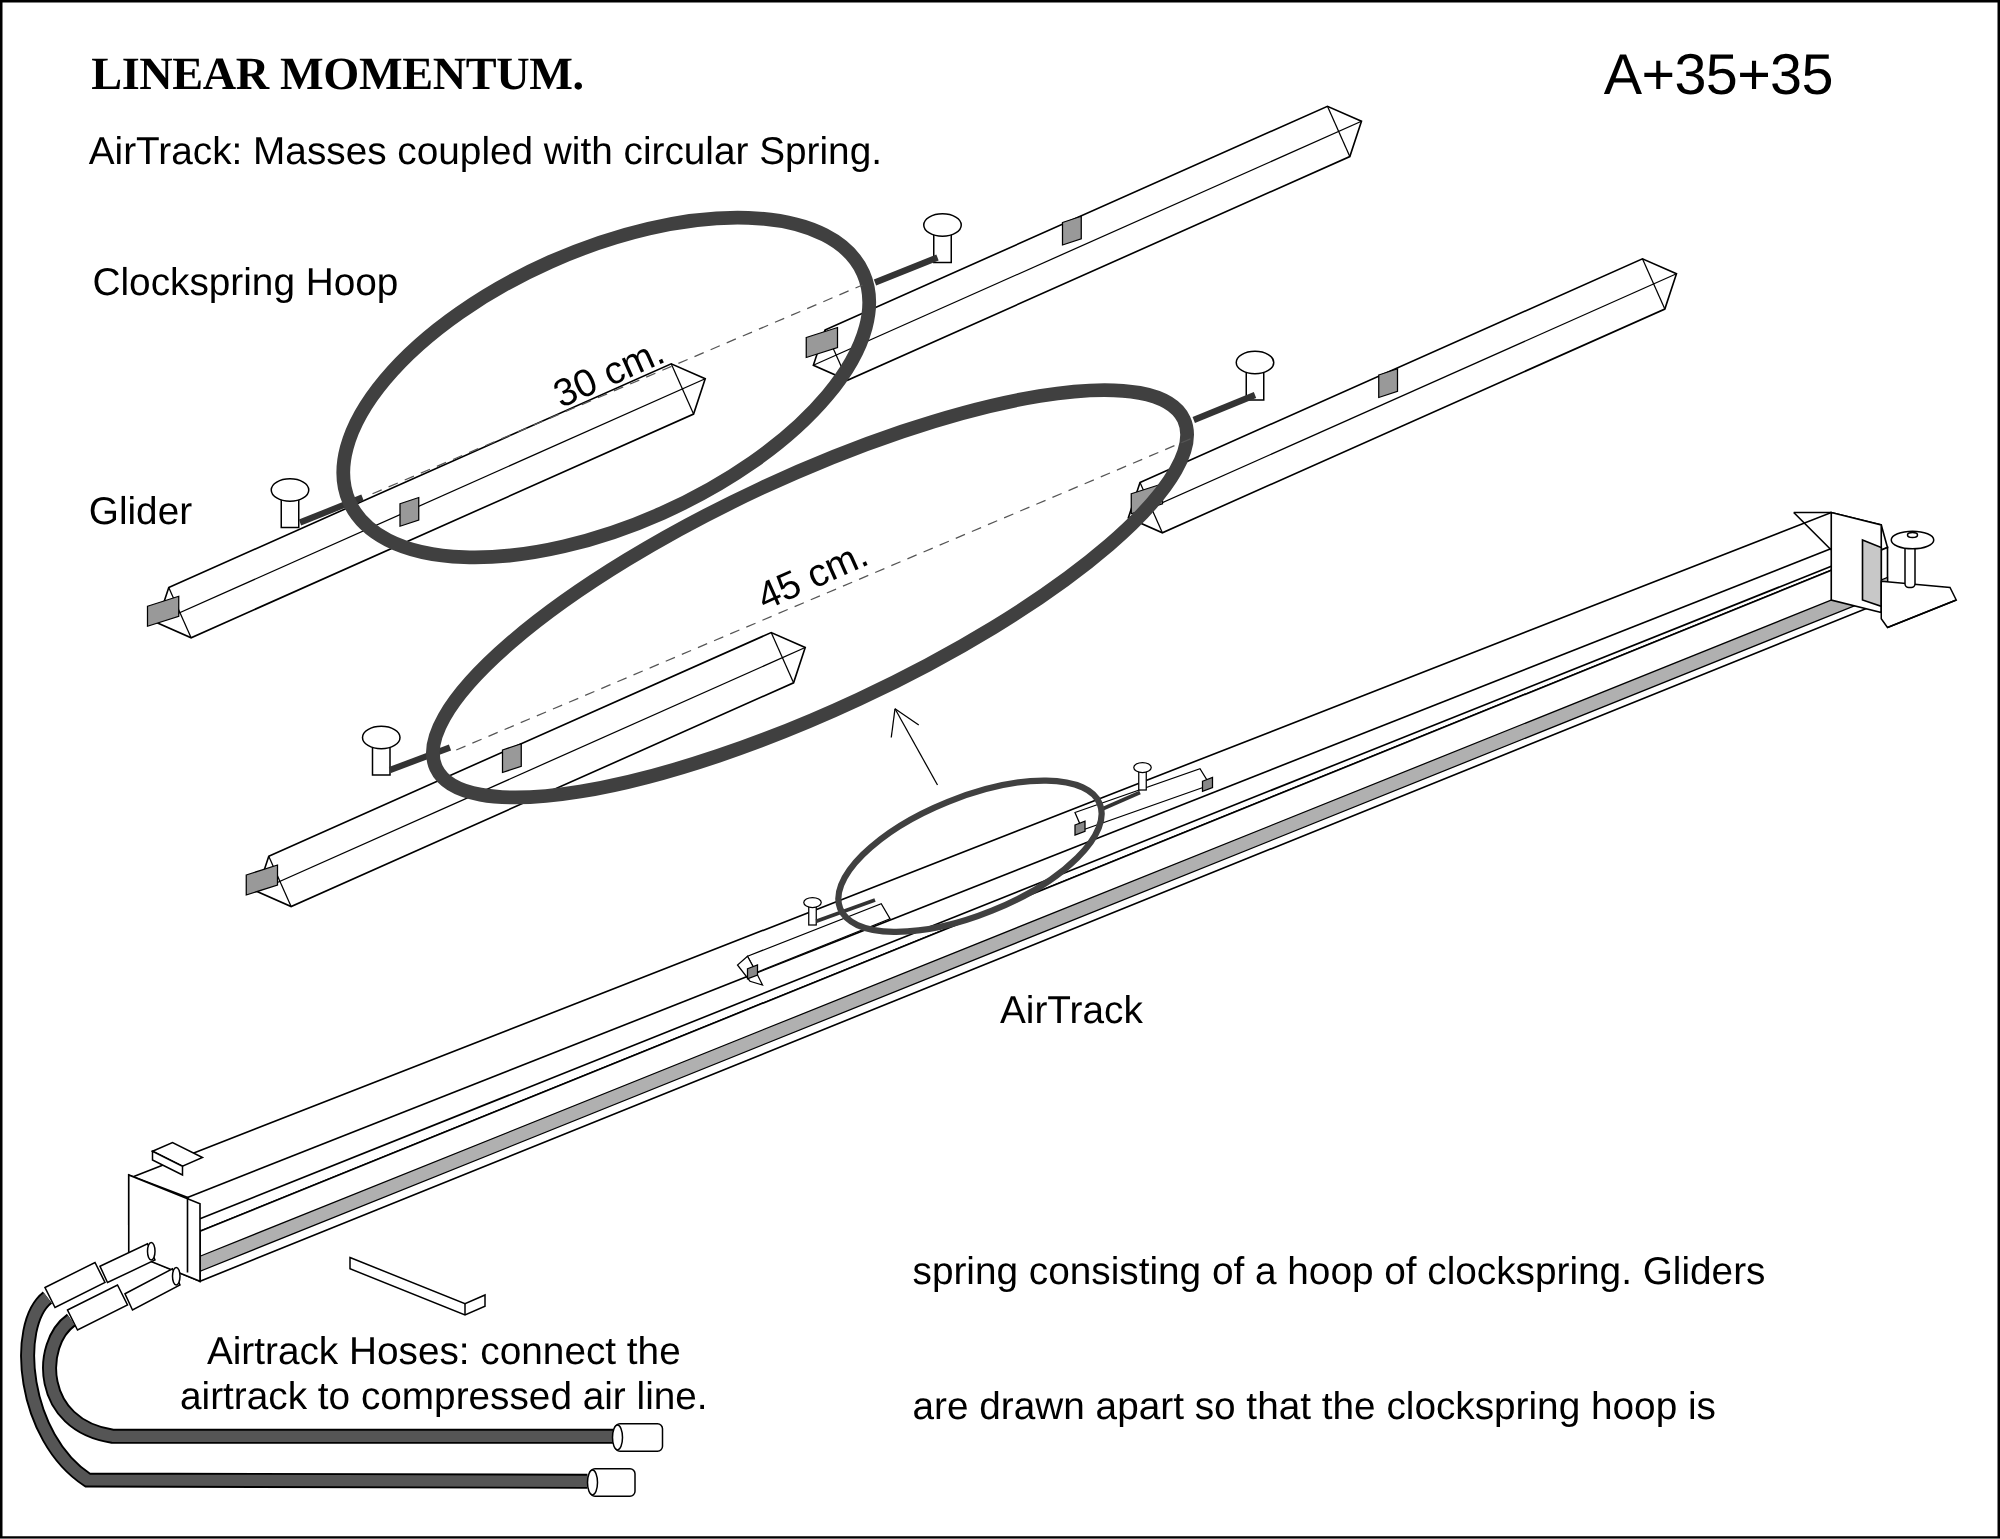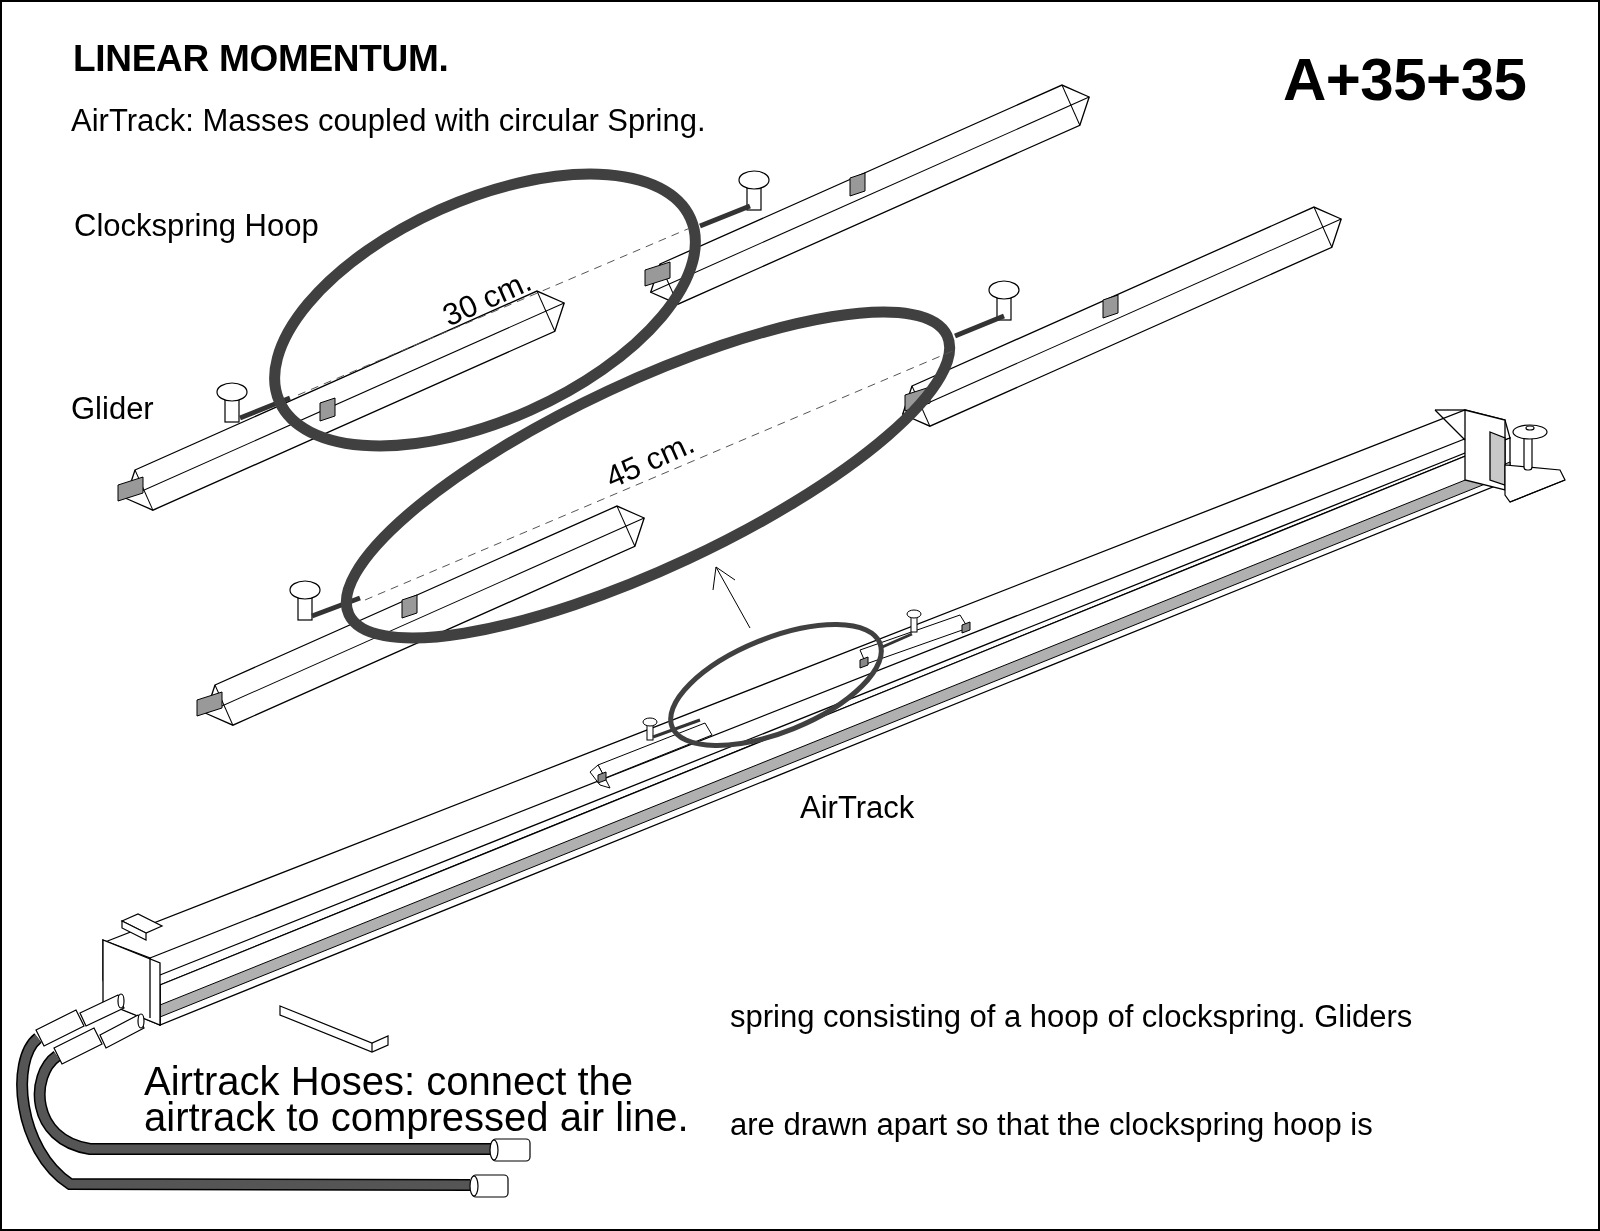--- a/index.html
+++ b/index.html
@@ -1,30 +1,30 @@
 <!DOCTYPE html>
 <html><head>
   <meta charset="utf-8">
   <style>
     html, body { margin: 0; padding: 0; background: #ffffff; }
     body { width: 1600px; height: 1231px; overflow: hidden; position: relative; font-family: "Liberation Sans", sans-serif; }
     .frame { position: absolute; left: 0; top: 0; width: 1596px; height: 1227px; border: 2px solid #000; background: #fff; }
     svg.art { position: absolute; left: 0; top: 0; }
     .txt { position: absolute; color: #000; white-space: nowrap; font-family: "Liberation Sans", sans-serif; }
-    .title { left: 73px; top: 38px; font-size: 37px; font-weight: bold; letter-spacing: -0.3px; }
-    .code { left: 1283px; top: 45px; font-size: 60px; font-weight: bold; letter-spacing: -0.5px; }
+    .title { left: 73px; top: 38px; font-size: 37px; font-weight: bold; letter-spacing: -0.3px; font-family: Liberation Serif, serif; }
+    .code { left: 1283px; top: 32px; font-size: 46px; font-weight: normal; letter-spacing: -0.5px; }
     .subtitle { left: 71px; top: 103px; font-size: 31px; }
     .lbl { font-size: 31px; }
     .lbl-hoop { left: 74px; top: 208px; }
     .lbl-glider { left: 71px; top: 391px; text-align: center; }
     .lbl-airtrack { left: 800px; top: 790px; text-align: right; }
     .measure { font-size: 31px; transform-origin: left bottom; }
     .m30 { left: 452px; top: 298px; transform: rotate(-24deg); }
     .m45 { left: 615px; top: 460px; transform: rotate(-24deg); }
-    .hoses { left: 144px; top: 1063px; font-size: 40px; line-height: 36px; }
+    .hoses { left: 144px; top: 1063px; font-size: 31px; line-height: 36px; text-align: center; }
     .desc { left: 730px; top: 927px; font-size: 31px; line-height: 36px; white-space: pre; }
   </style>
 </head>
 <body>
 
 <div class="frame"></div>
 
 <svg class="art" width="1600" height="1231" viewBox="0 0 1600 1231">
   <defs>
 

